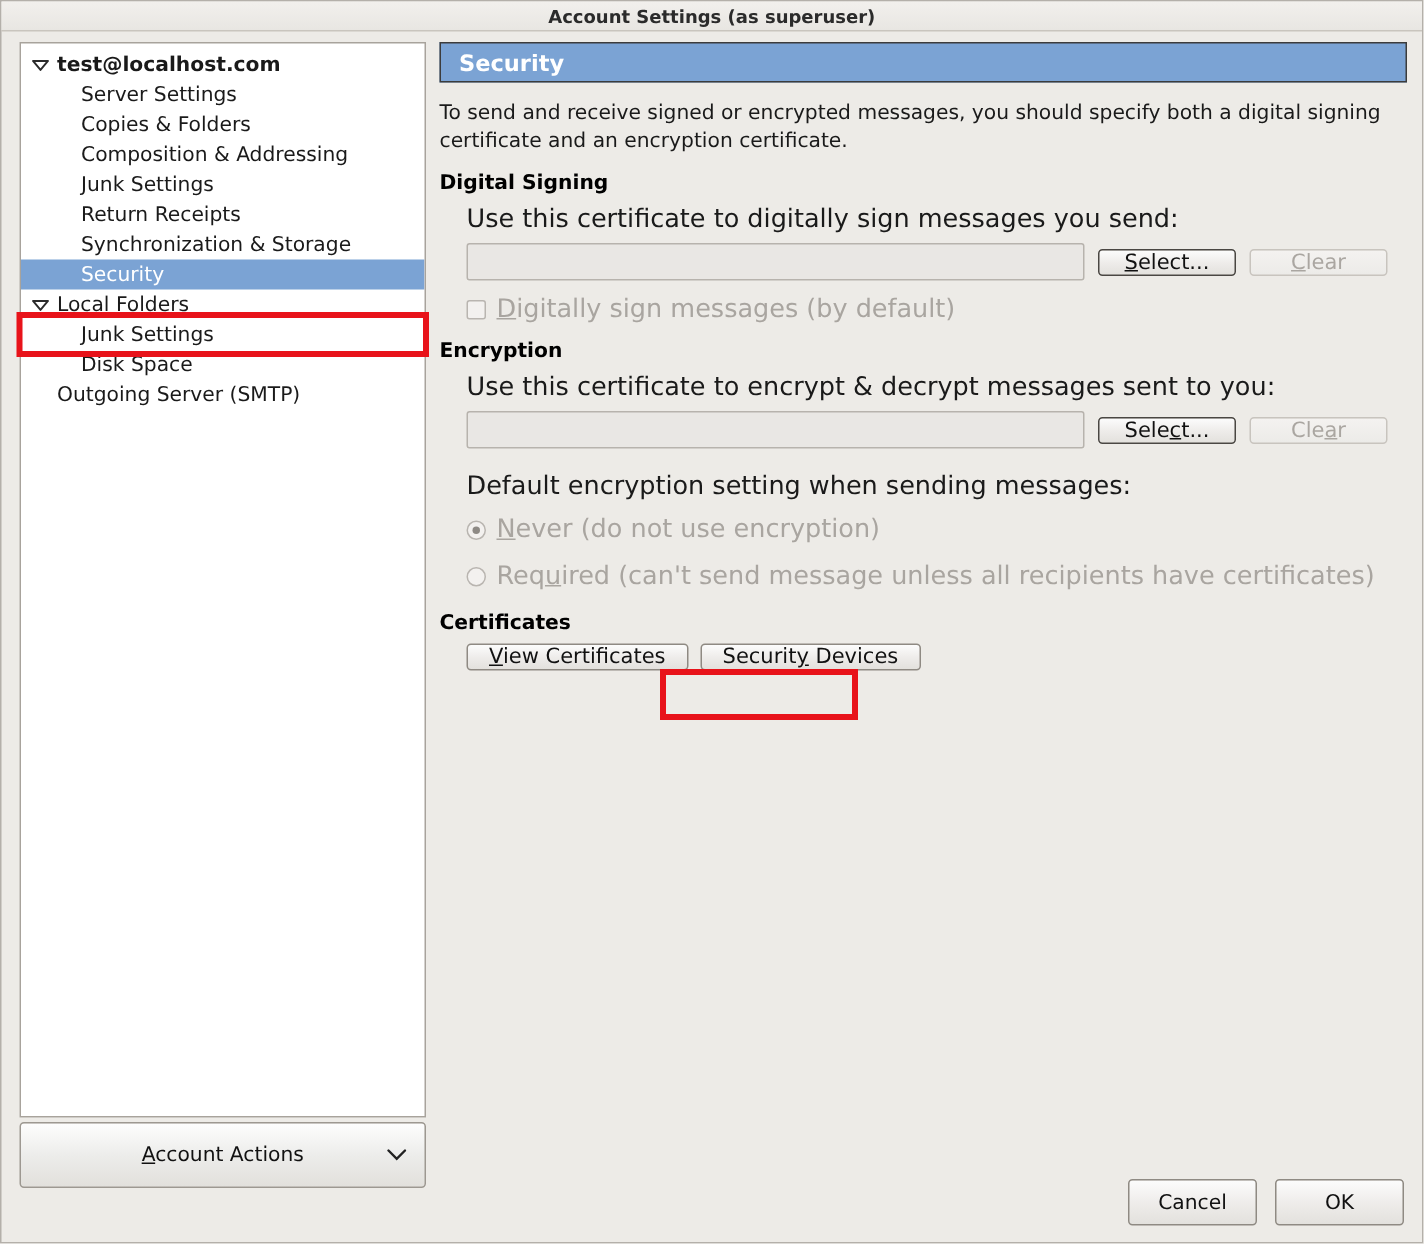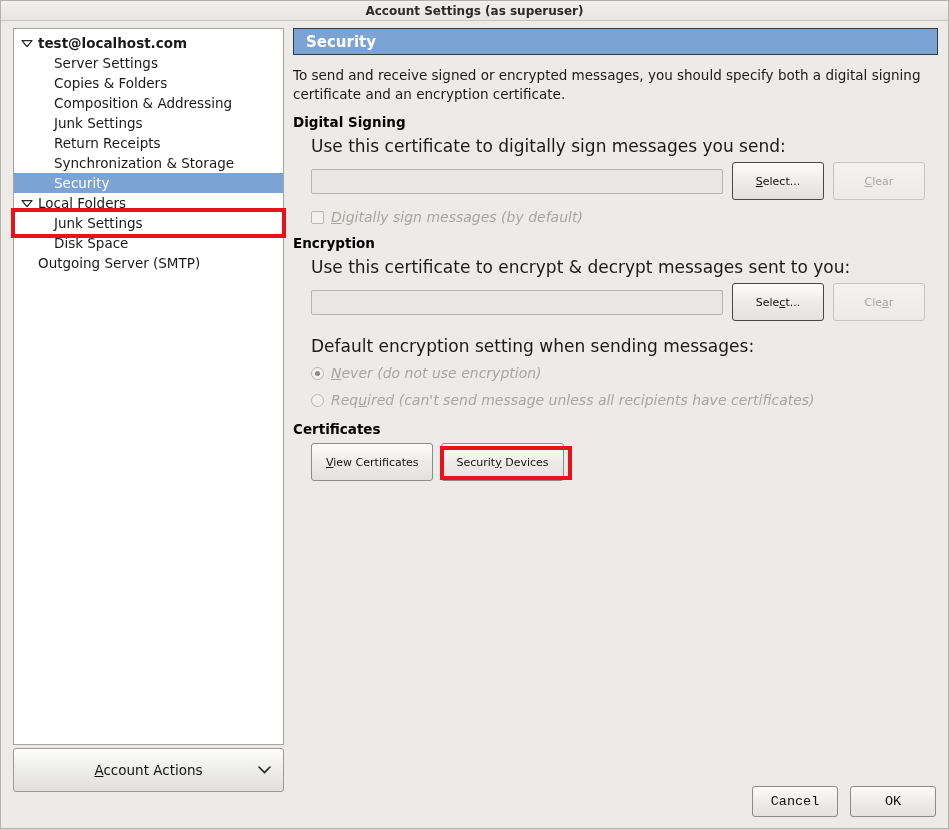--- a/index.html
+++ b/index.html
@@ -148,47 +148,46 @@
     margin-top: 6px;
     gap: 9px;
   }
   .cert-input {
     width: 412px; height: 25px;
     background: #e9e7e4;
     border: 1px solid #b7b3ad;
     border-radius: 2px;
   }
   .btn {
-    height: 38px;
+    height: 18px;
     min-width: 92px;
     padding: 0 14px;
     font-family: inherit;
-    font-size: 11px;
+    font-size: 14px;
     color: #111;
     background: linear-gradient(to bottom, #fcfcfc 0%, #eeecea 52%, #e3e1dd 100%);
     border: 1px solid #8f8a83;
     border-radius: 3px;
     cursor: default;
     display: inline-flex; align-items: center; justify-content: center;
   }
   .btn.default { border-color: #4a4743; }
   .btn.disabled {
     color: #aaa6a1;
     border-color: #c8c4be;
     background: linear-gradient(to bottom, #f4f2f0 0%, #ecebe8 100%);
   }
   .btn u { text-decoration: underline; }
 
   .check-row, .radio-row {
     display: flex; align-items: center;
     gap: 7px;
-    font-size: 14px;
+    font-size: 17px;
     color: #a9a5a0;
     margin-top: 9px;
-    font-style: italic;
   }
   .chk {
     width: 13px; height: 13px;
     border: 1px solid #b9b5b0;
     background: #f3f1ef;
     border-radius: 2px;
     flex: 0 0 auto;
   }
   .rad {
     width: 13px; height: 13px;
@@ -231,21 +230,21 @@
   }
   #redbox-secdev {
     left: 439px; top: 424px;
     width: 132px; height: 34px;
   }
 
   
   .footer {
     position: absolute;
     right: 12px; bottom: 11px;
-    display: flex; gap: 12px; font-family: Liberation Mono, monospace;
+    display: flex; gap: 12px;
   }
   .btn.footer-btn {
     min-width: 86px; height: 31px;
     font-size: 13.5px;
   }
 </style>
 </head>
 <body>
 
 <div class="window">

